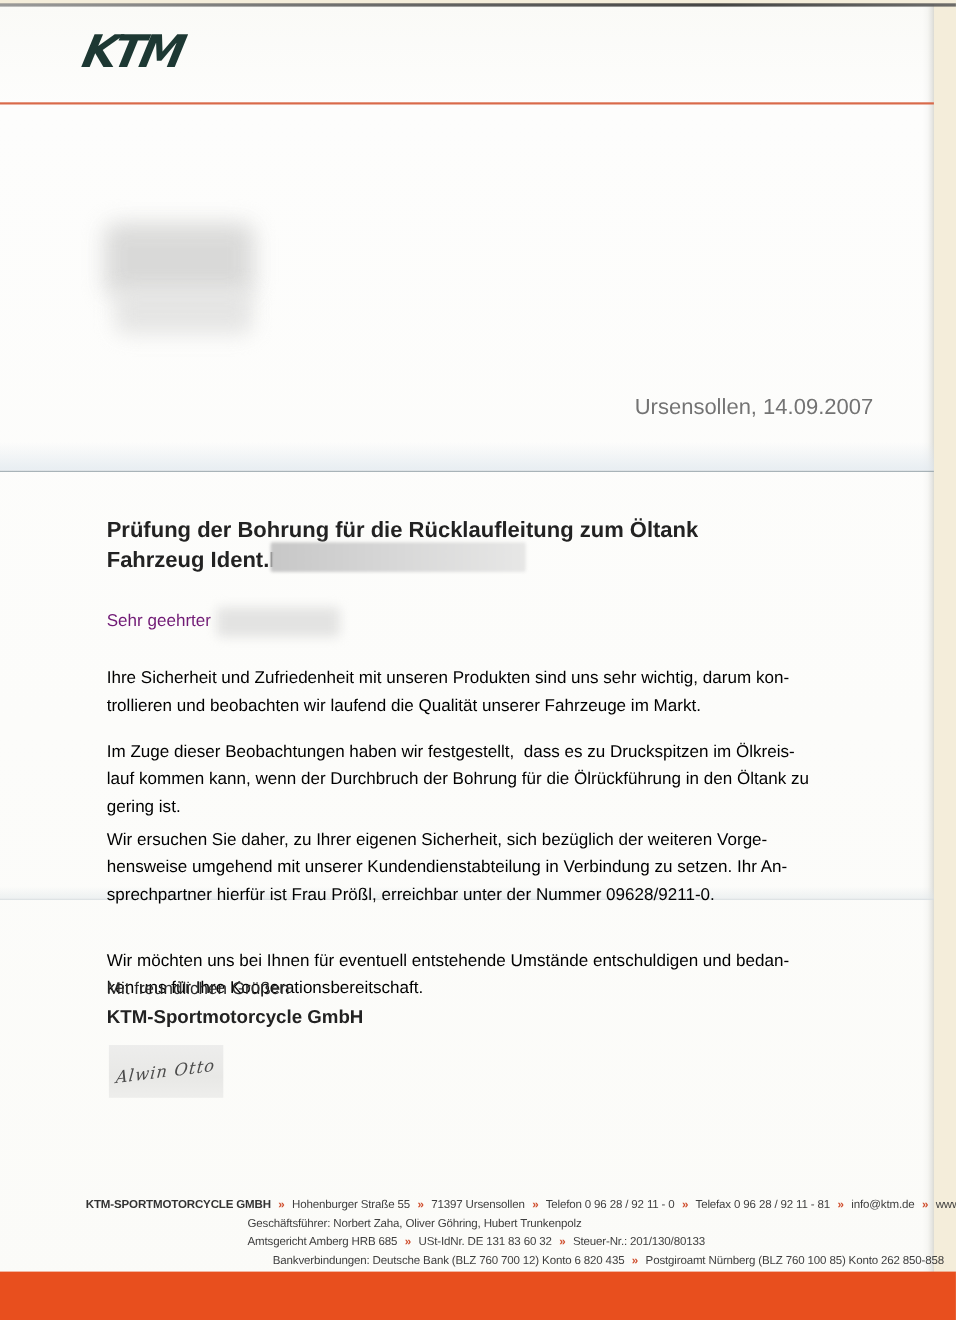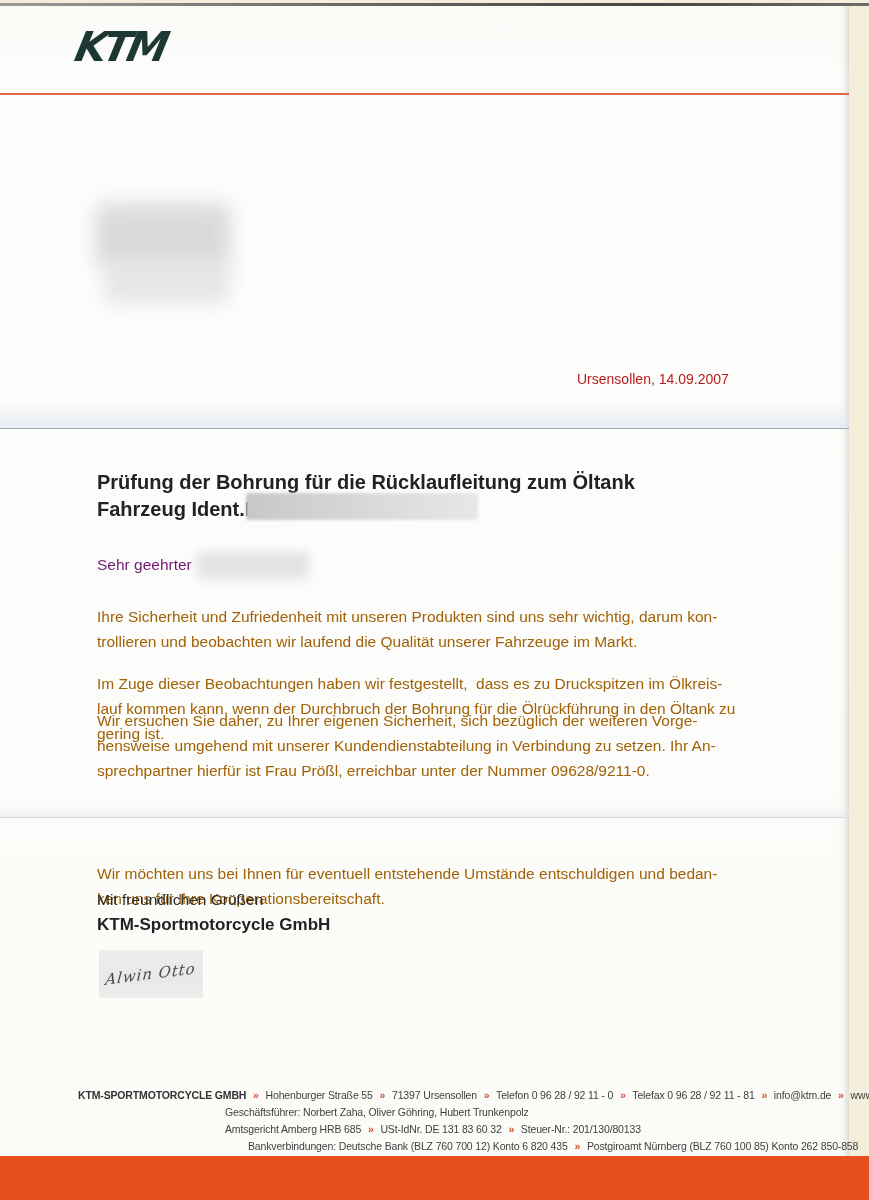--- a/index.html
+++ b/index.html
@@ -62,37 +62,37 @@
     background:linear-gradient(90deg,#c7c7c7 0%,#d6d6d6 45%,#e7e7e6 100%);
     filter:blur(1.5px);border-radius:2px;
   }
   .salutation-redacted{
     position:absolute;left:197px;top:552px;width:112px;height:27px;
     background:#e3e3e2;filter:blur(5px);border-radius:4px;
   }
   
   .date-line{
     position:absolute;left:577px;top:359px;
-    font-size:14px;color:#b91c1c;margin-top:12px;
+    font-size:20px;color:#737373;
   }
   .subject{
     position:absolute;left:97px;top:469px;
     font-size:20px;font-weight:bold;line-height:27px;color:#222;
     white-space:pre-wrap;
   }
   .salutation{
     position:absolute;left:97px;top:556px;
     font-size:15.5px;color:#701a75;
   }
   .body-par{
     position:absolute;left:97px;width:680px;
-    font-size:15.5px;line-height:25px;color:#a16207;
+    font-size:15.5px;line-height:25px;color:#000000;
     white-space:pre-wrap;
   }
-  .p1{top:604px;} .p2{top:671px;} .p3{top:708px;} .p4{top:832px;margin-top:29px;}
+  .p1{top:604px;} .p2{top:671px;} .p3{top:751px;} .p4{top:832px;margin-top:29px;}
   .regards{
     position:absolute;left:97px;top:891px;
     font-size:15.5px;color:#2b2b2b;
   }
   .company-sign{
     position:absolute;left:97px;top:915px;
     font-size:17px;font-weight:bold;color:#222;
   }
   .signature-patch{
     position:absolute;left:99px;top:950px;width:104px;height:48px;

